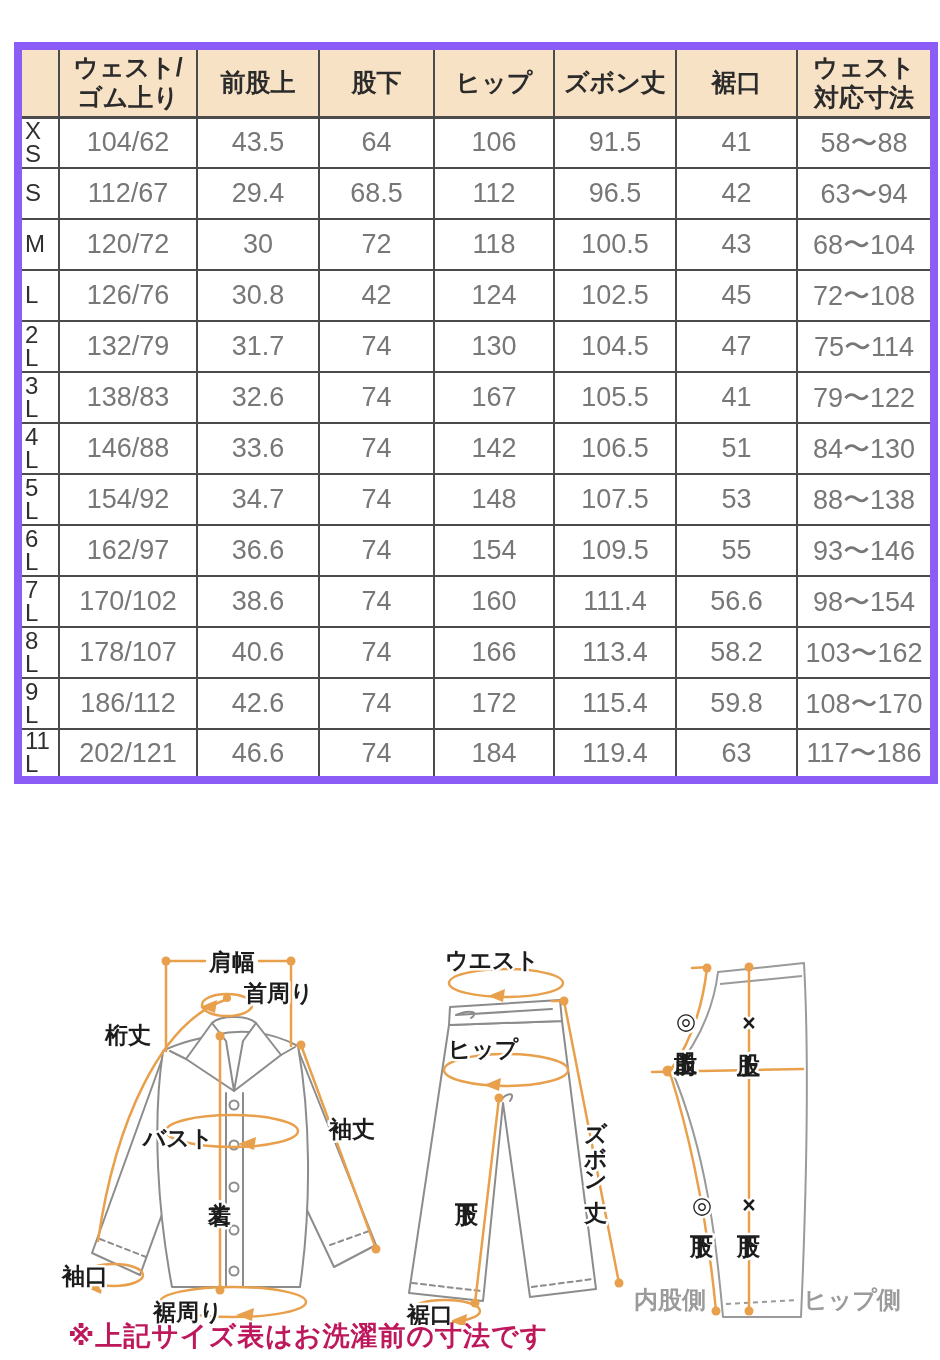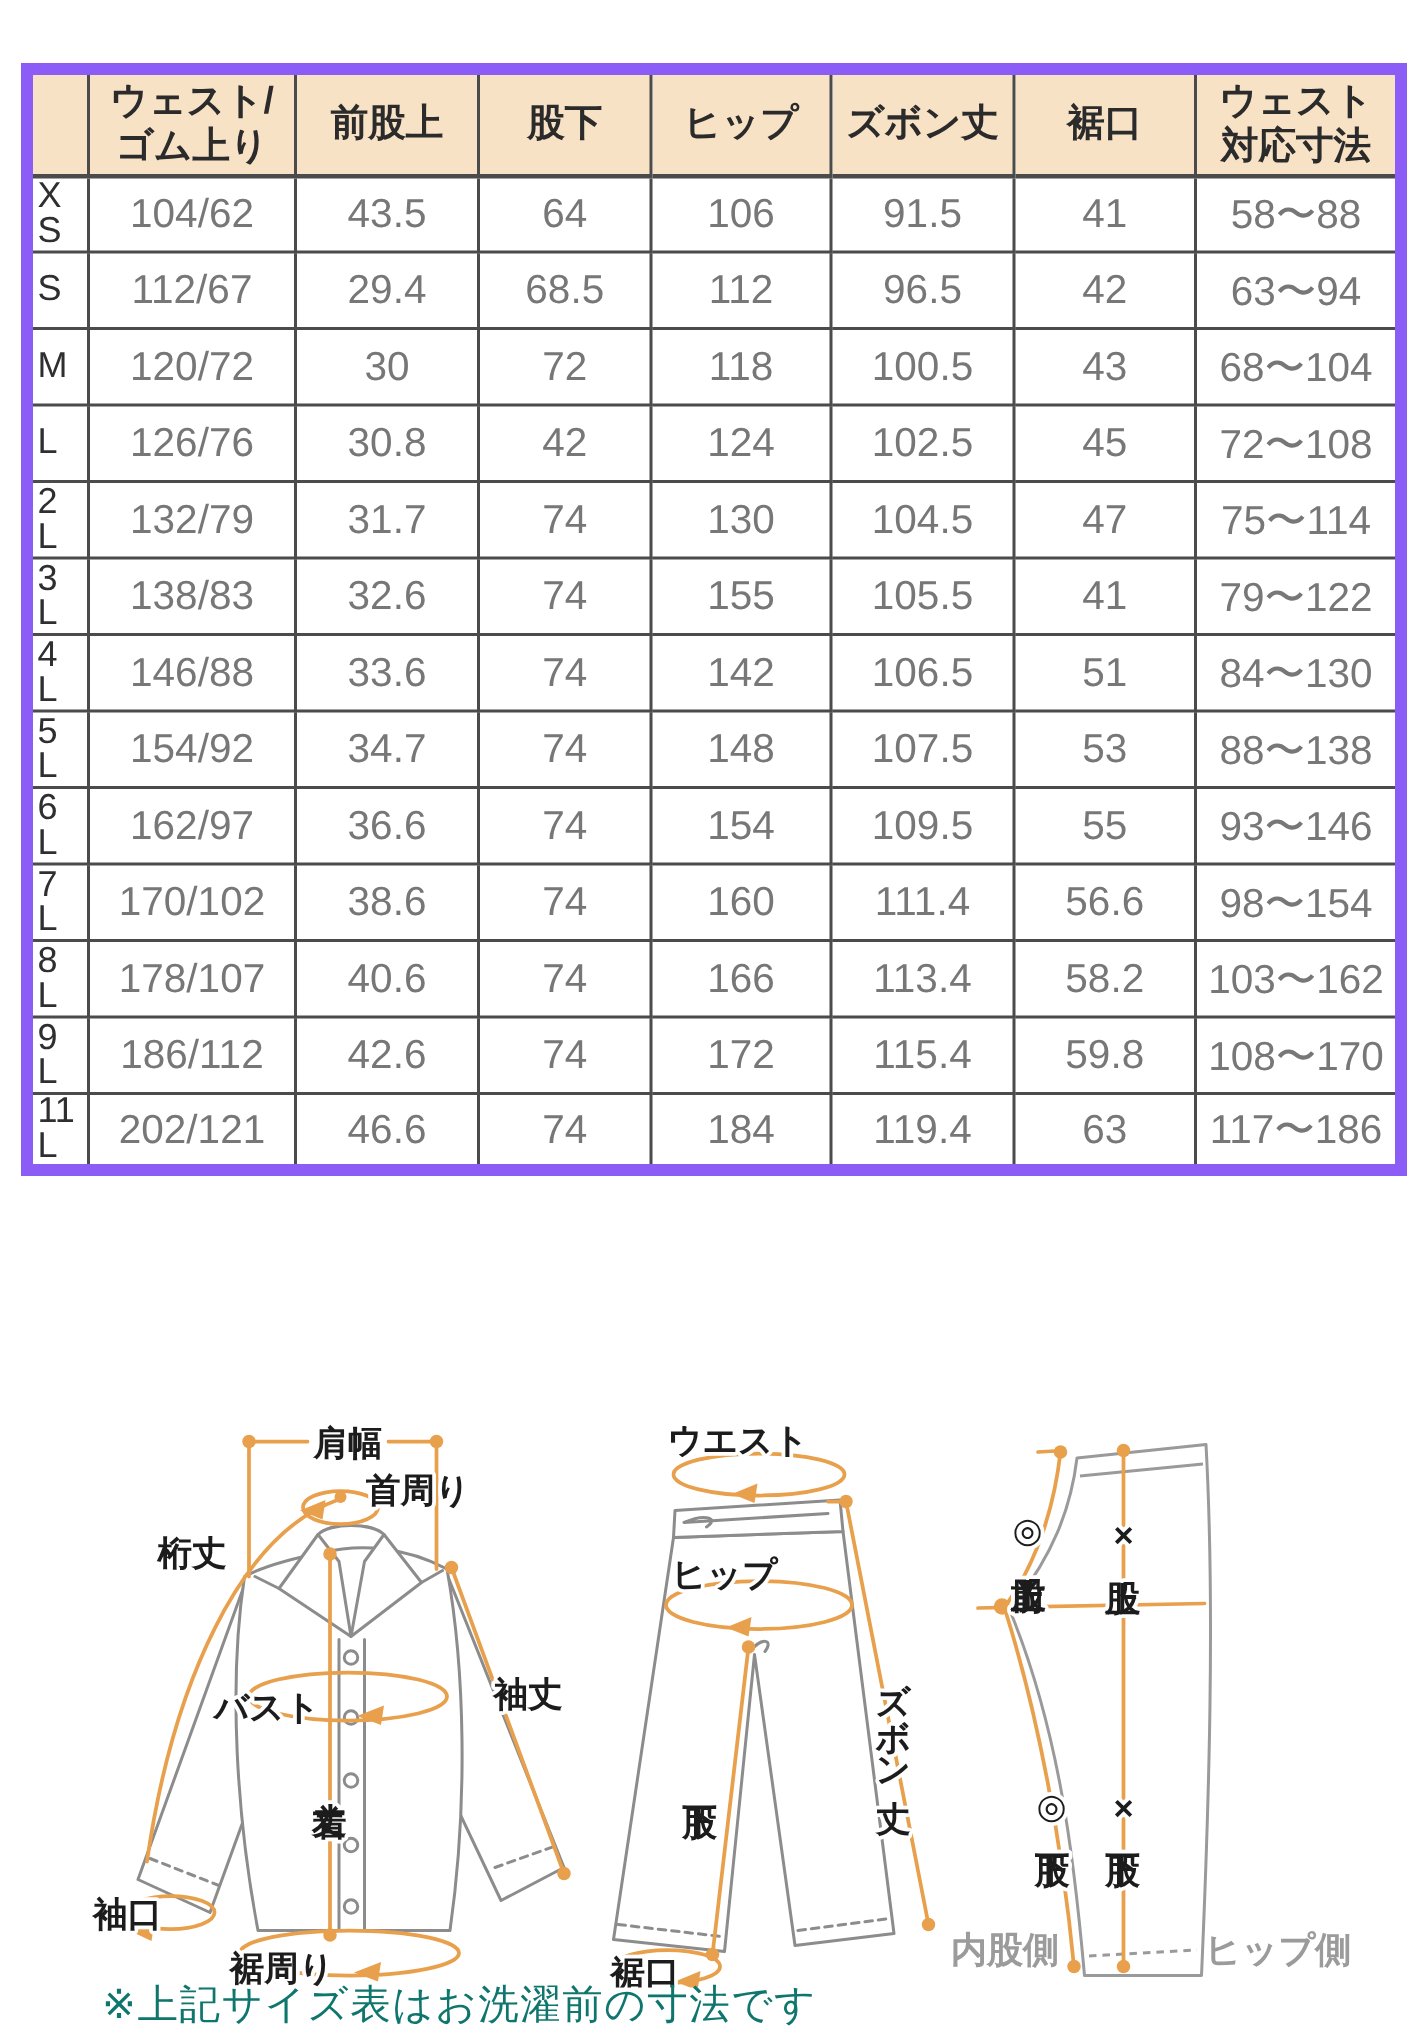--- a/index.html
+++ b/index.html
@@ -45,21 +45,21 @@
   .lab {
     font-family:"Liberation Sans","DejaVu Sans",sans-serif;
     font-size:23px; font-weight:bold; fill:#1c1c1c;
     paint-order:stroke; stroke:#ffffff; stroke-width:5px; stroke-linejoin:round;
   }
   .vert { writing-mode:vertical-rl; text-orientation:upright; }
   .side { font-size:24px; font-weight:bold; fill:#9b9b9b; paint-order:stroke; stroke:#fff; stroke-width:4px; }
   
   .note {
     position:absolute; left:68px; top:1318px;
-    font-size:27px; font-weight:normal; color:#0f766e; letter-spacing:1px;
+    font-size:27px; font-weight:bold; color:#be185d; letter-spacing:1px;
   }
 </style>
 </head>
 <body>
 
 <table class="size-table">
   <colgroup>
     <col style="width:41px">
       <col style="width:138px">
       <col style="width:122px">
@@ -135,21 +135,21 @@
         <td>104.5</td>
         <td>47</td>
         <td>75〜114</td>
       </tr>
       <tr>
         <th>3
 L</th>
         <td>138/83</td>
         <td>32.6</td>
         <td>74</td>
-        <td>155</td>
+        <td>167</td>
         <td>105.5</td>
         <td>41</td>
         <td>79〜122</td>
       </tr>
       <tr>
         <th>4
 L</th>
         <td>146/88</td>
         <td>33.6</td>
         <td>74</td>

